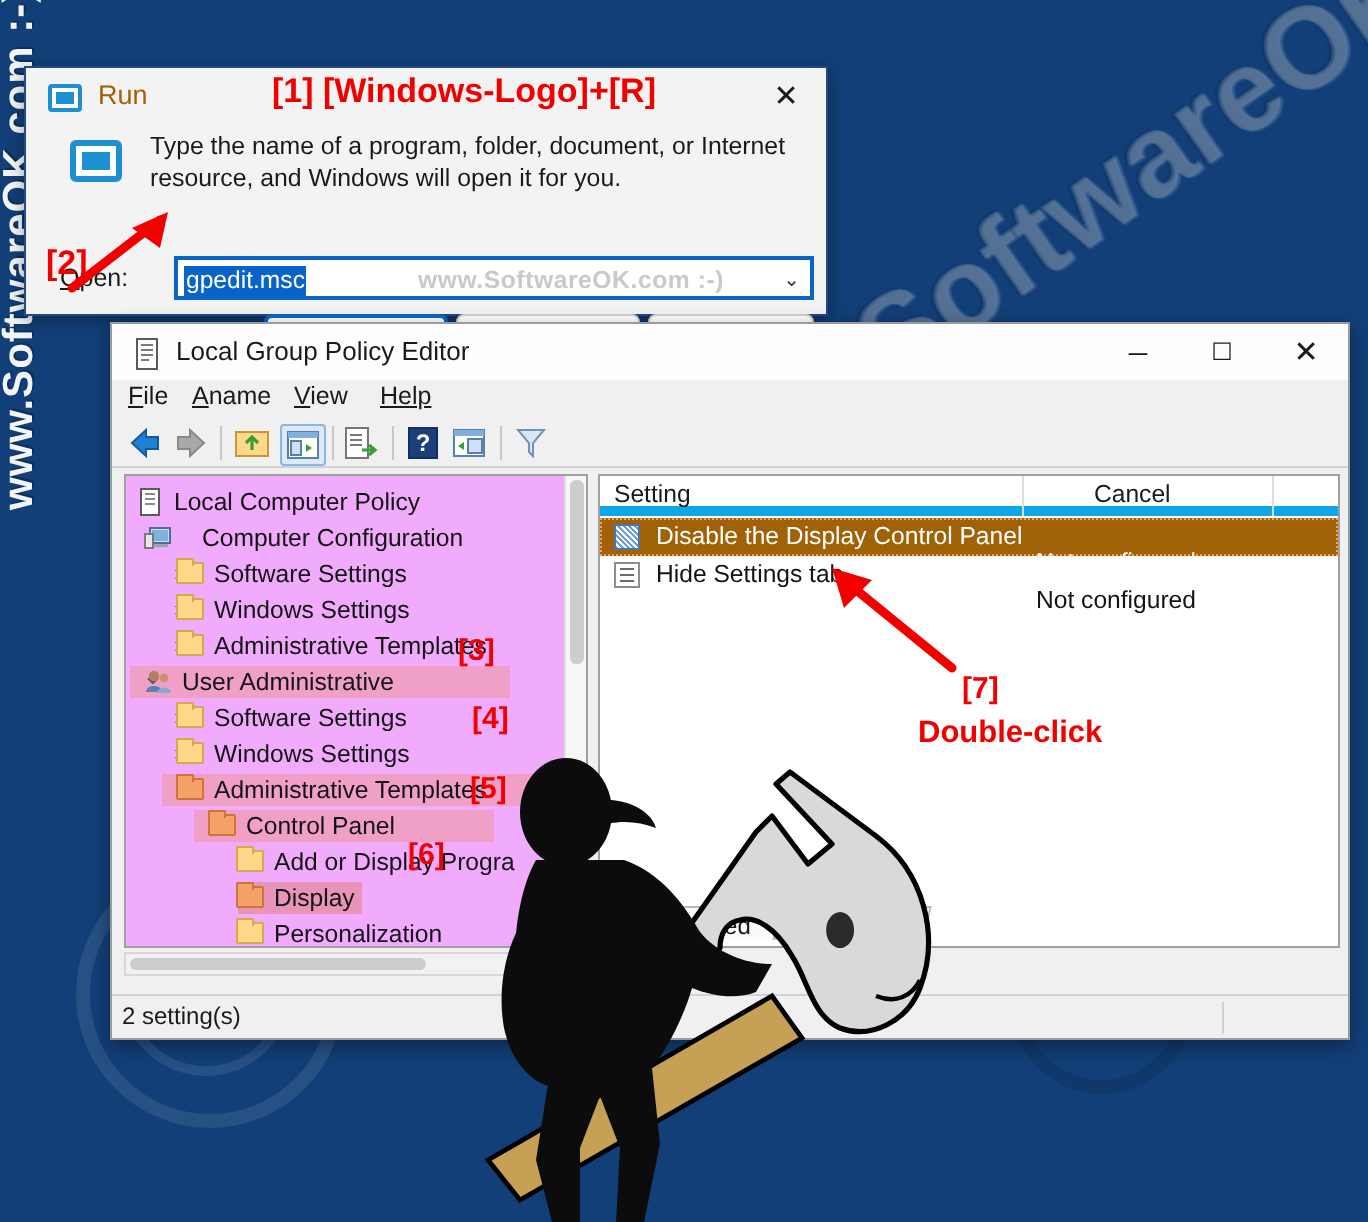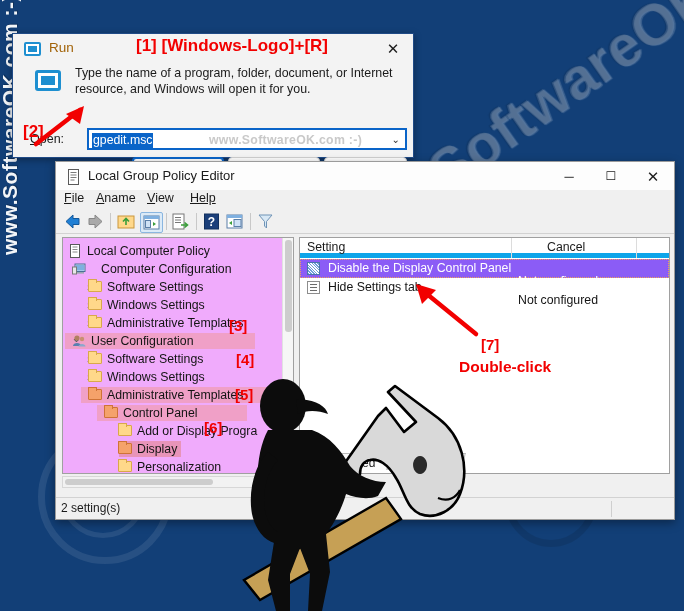--- a/index.html
+++ b/index.html
@@ -159,21 +159,21 @@
 
   
   #list-pane{
     position:absolute;left:243px;top:75px;width:371px;height:237px;
     background:#fff;border:1px solid #a0a0a0;box-sizing:border-box;overflow:hidden;
   }
   #list-header{position:absolute;left:0;top:0;width:100%;height:20px;background:#fff;border-bottom:5px solid #0ea5e9;box-sizing:border-box;}
   .colhdr{position:absolute;top:2px;font-size:12.3px;color:#1a1a1a;cursor:pointer;}
   .colsep{position:absolute;top:0;width:1px;height:20px;background:#dcdcdc;}
   .lrow{position:absolute;left:0;width:100%;height:19px;cursor:pointer;}
-  .lrow.sel{background:#8b5cf6;}
+  .lrow.sel{background:#a16207;}
   .lrow.sel .lname,.lrow.sel .lstate{color:#fff;}
   .lrow.sel{outline:1px dotted #f2a05a;outline-offset:-1px;}
   .lname{position:absolute;left:28px;top:1px;font-size:12.3px;color:#141414;line-height:17px;}
   .lstate{position:absolute;left:218px;top:14px;font-size:12.3px;color:#141414;line-height:17px;}
   .licon{position:absolute;left:7px;top:3px;width:13px;height:13px;background:#fff;border:1px solid #8d8d8d;box-sizing:border-box;}
   .licon.dither{
     background:
       repeating-linear-gradient(45deg,#6f9fd8 0 1px,#ffffff 1px 2px);
     border-color:#4a76ab;
   }
@@ -359,21 +359,21 @@
         </div>
         <div class="hl" style="top: 95px; left: 2px; width: 190px;"></div>
         <div class="tnode" style="top: 94px; left: 0px; width: 100%;">
           <span class="tw" style="left: 8px; font-size: 13px; top: -3px;">⌄</span>
           <svg viewBox="0 0 14 14" style="position: absolute; left: 9px; top: 2px; width: 14px; height: 14px;">
             <circle cx="5" cy="4" r="2.6" fill="#b08060"></circle>
             <path d="M1 12 C1 8 9 8 9 12 Z" fill="#5b7fb0"></path>
             <circle cx="10" cy="5" r="2.2" fill="#c89070"></circle>
             <path d="M6.5 12.5 C6.5 9 13.5 9 13.5 12.5 Z" fill="#8aa8cc"></path>
           </svg>
-          <span class="tlabel" style="left: 28px;">User Configuration</span>
+          <span class="tlabel" style="left: 28px;">User Administrative</span>
         </div>
         <div class="tnode" style="top: 112px; left: 0px; width: 100%;">
           <span class="tw" style="left: 24px;">›</span>
           <span class="folder" style="left: 25px;"></span>
           <span class="tlabel" style="left: 44px;">Software Settings</span>
         </div>
         <div class="tnode" style="top: 130px; left: 0px; width: 100%;">
           <span class="tw" style="left: 24px;">›</span>
           <span class="folder" style="left: 25px;"></span>
           <span class="tlabel" style="left: 44px;">Windows Settings</span>

